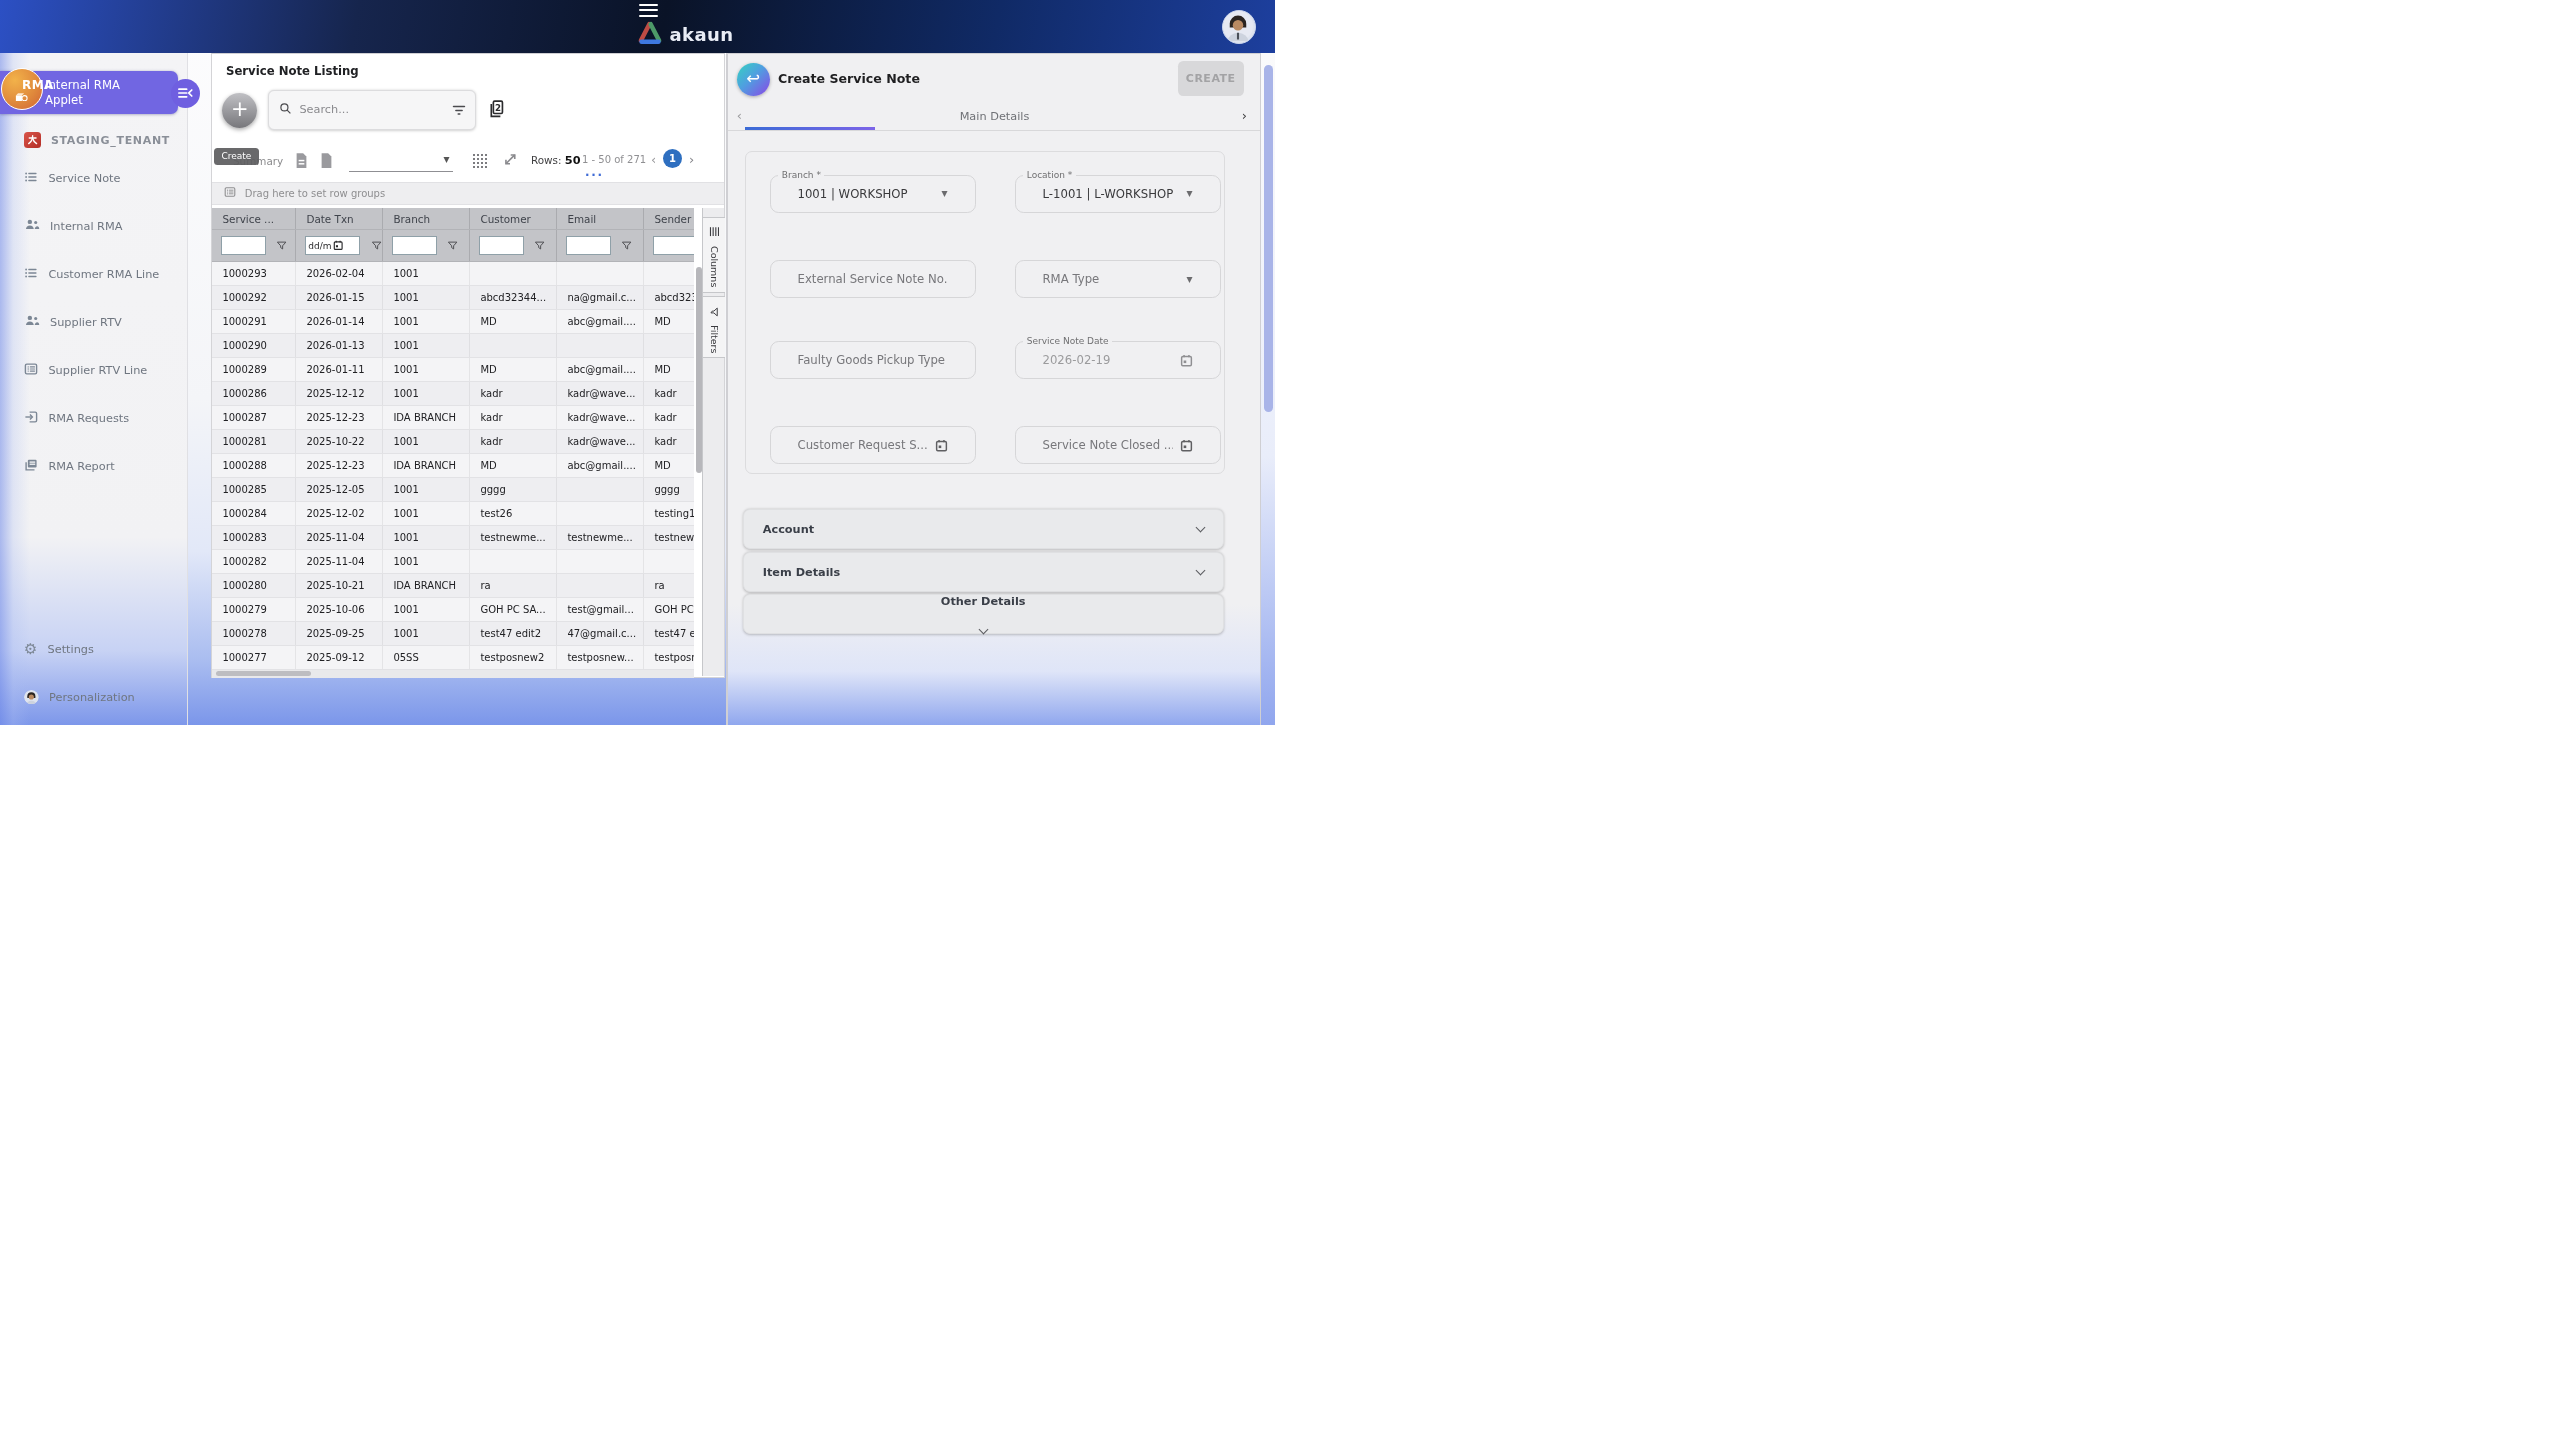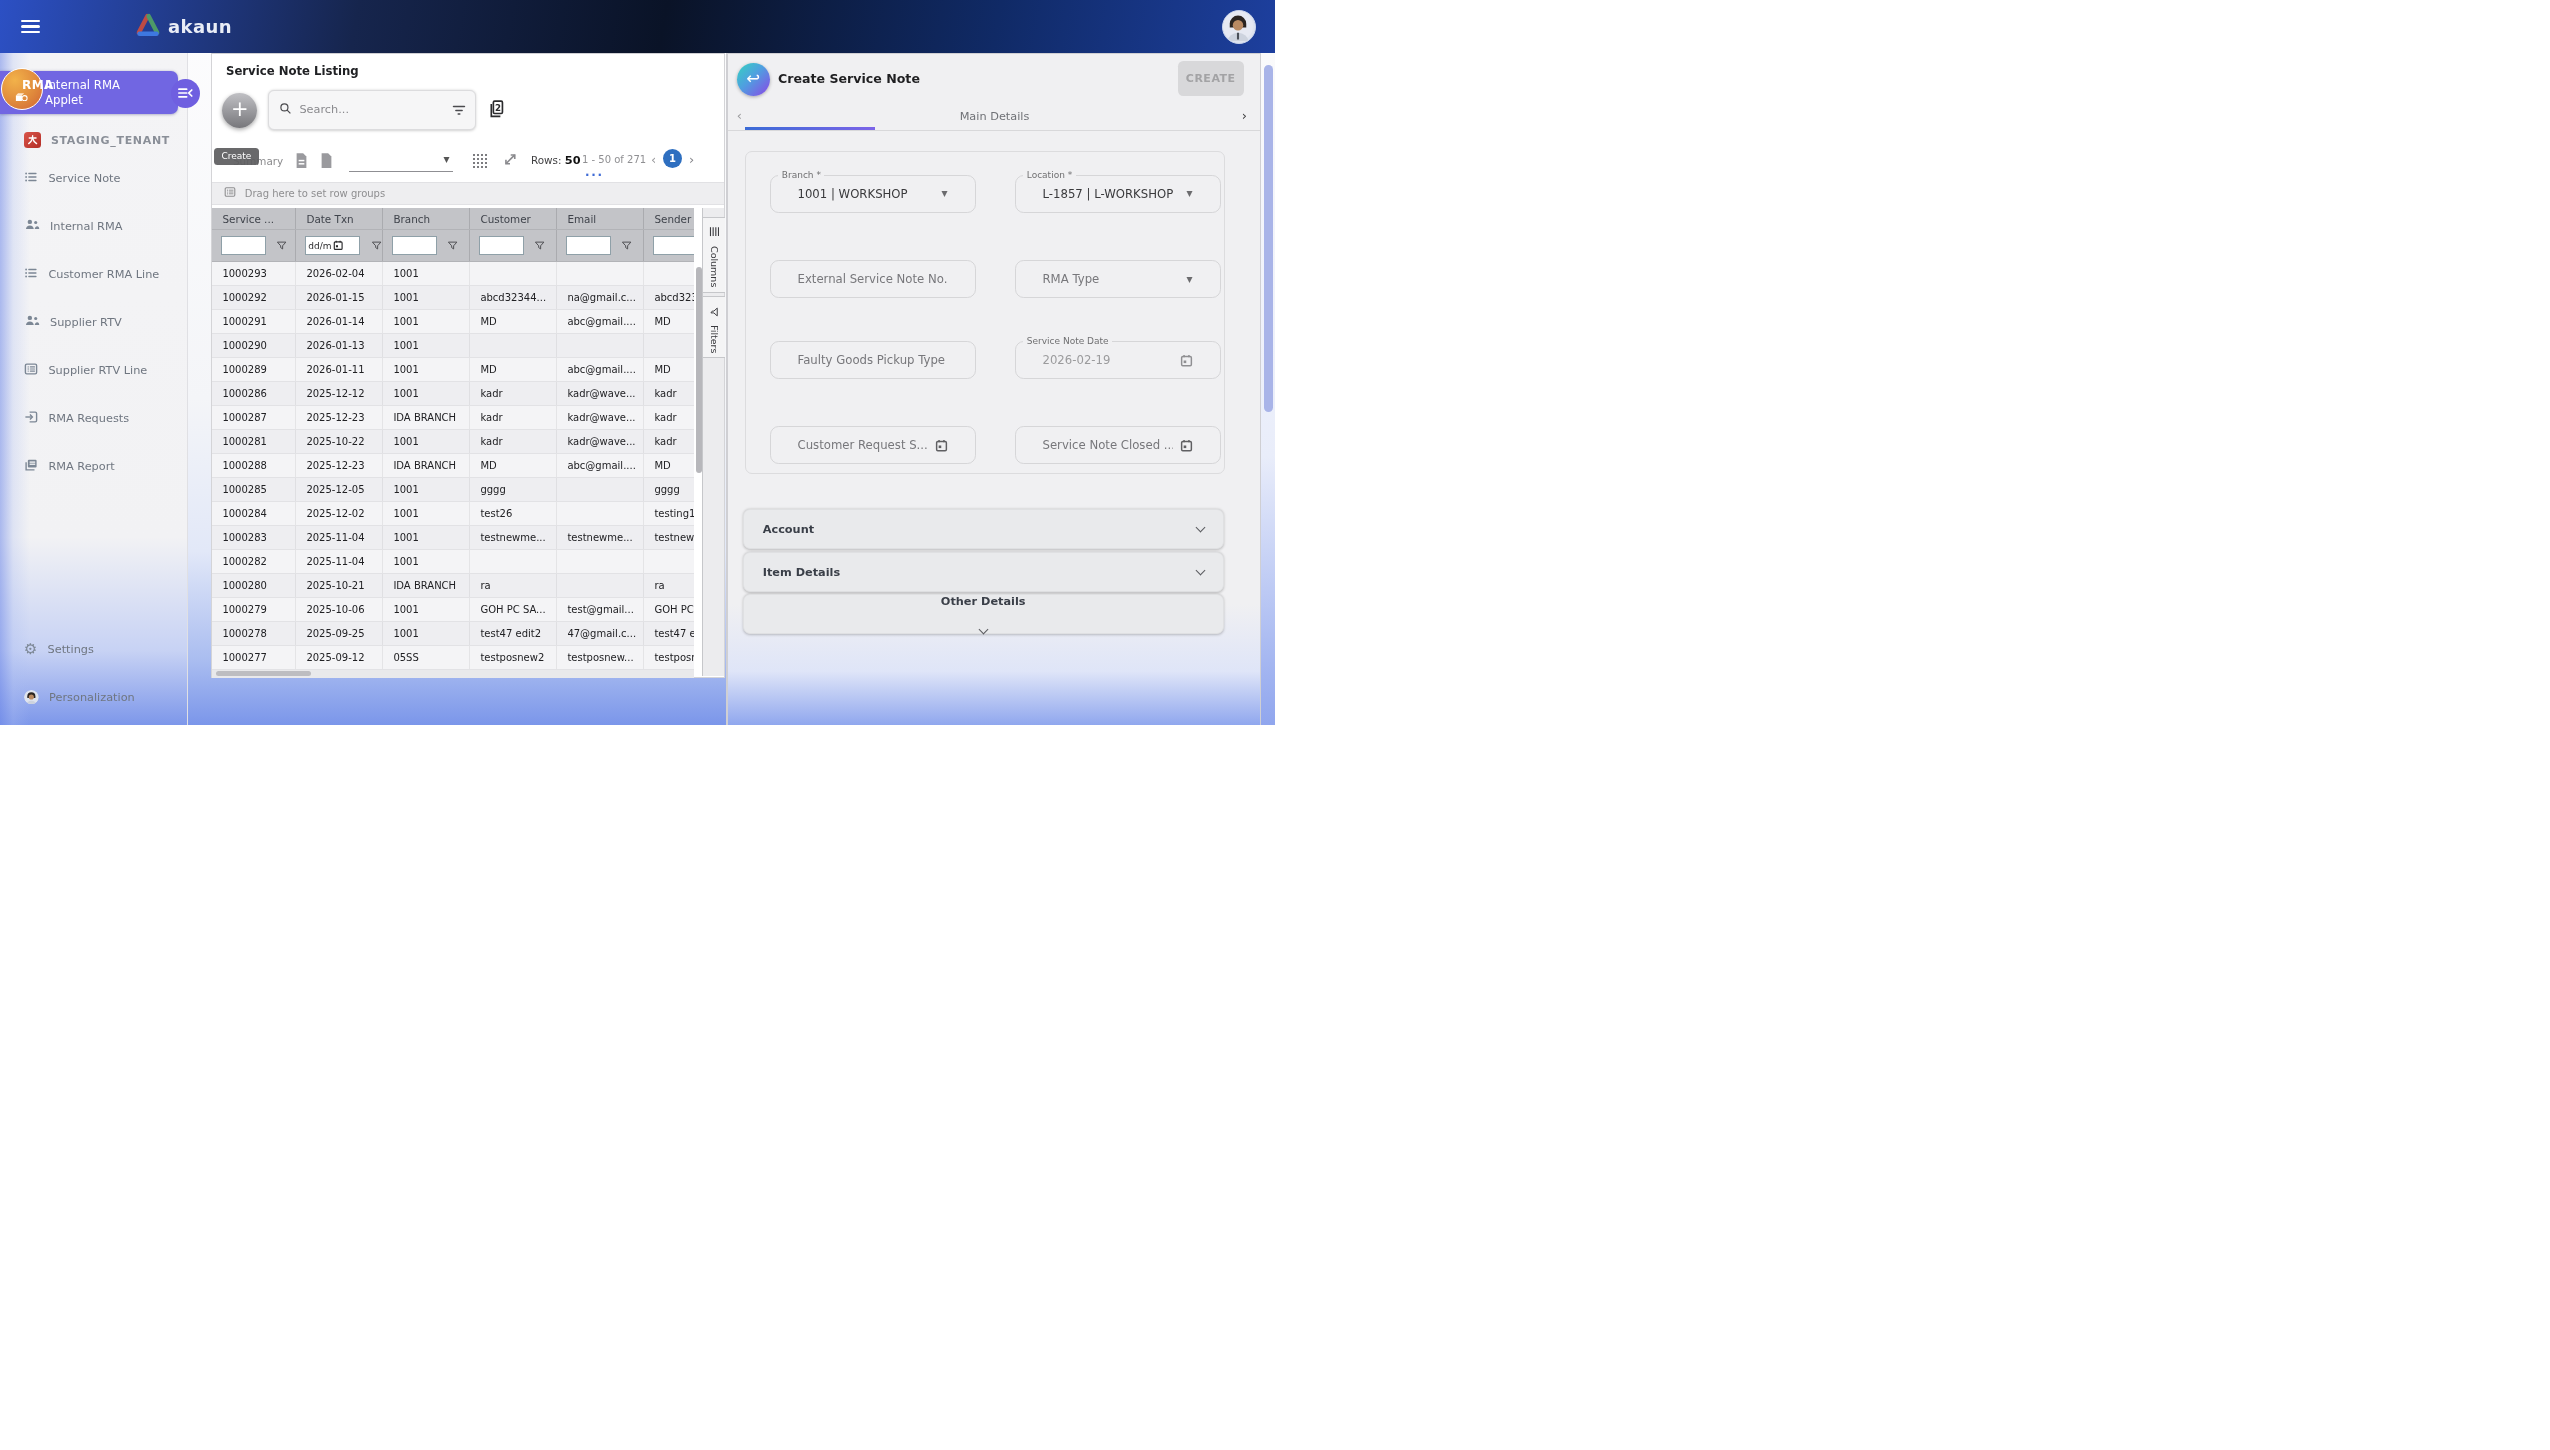--- a/index.html
+++ b/index.html
@@ -3,21 +3,21 @@
 <meta charset="utf-8">
 <style>
   * { margin:0; padding:0; box-sizing:border-box; }
   html,body { background:#fff; font-family:"DejaVu Sans","Liberation Sans",sans-serif; }
   .app { position:relative; width:1275px; height:725px; overflow:hidden;
     background:linear-gradient(180deg,#fdfdfe 0%,#f4f5f8 55%,#e2e8f8 76%,#aabdf0 91%,#7b96ea 100%); }
 
   
   .navbar { position:absolute; left:0; top:0; width:1275px; height:53px;
     background:linear-gradient(100deg,#2c50c4 0%,#16254d 28%,#0a1327 52%,#102a66 78%,#1d3f9e 100%);
-    display:flex; align-items:center; }
+    display:flex; align-items:center;flex-direction:column; }
   .burger { margin-left:21px; width:19px; cursor:pointer; }
   .burger span { display:block; height:2.2px; background:#fff; border-radius:1.7px; margin:3.5px 0; }
   .brand { display:flex; align-items:center; gap:7px; margin-left:95px; }
   .brand-text { color:#e9edf6; font-size:18px; font-weight:bold; letter-spacing:0.4px; }
   .nav-avatar { position:absolute; right:19px; top:9.5px; width:34px; height:34px; border-radius:50%;
     overflow:hidden; border:1.7px solid #c9d4ec; background:#dfe4ef; }
 
   
   .sidebar { position:absolute; left:0; top:53px; width:188px; height:672px;
     border-right:0.9px solid #e0e0e4;
@@ -666,21 +666,21 @@
     </div>
 
     <div class="form-card">
       <div class="field fc1 fr1">
         <span class="notch">Branch *</span>
         <span class="val">1001 | WORKSHOP</span>
         <span class="caret">▼</span>
       </div>
       <div class="field fc2 fr1">
         <span class="notch">Location *</span>
-        <span class="val">L-1857 | L-WORKSHOP</span>
+        <span class="val">L-1001 | L-WORKSHOP</span>
         <span class="caret">▼</span>
       </div>
       <div class="field fc1 fr2">
         <span class="ph">External Service Note No.</span>
       </div>
       <div class="field fc2 fr2">
         <span class="ph">RMA Type</span>
         <span class="caret">▼</span>
       </div>
       <div class="field fc1 fr3">

